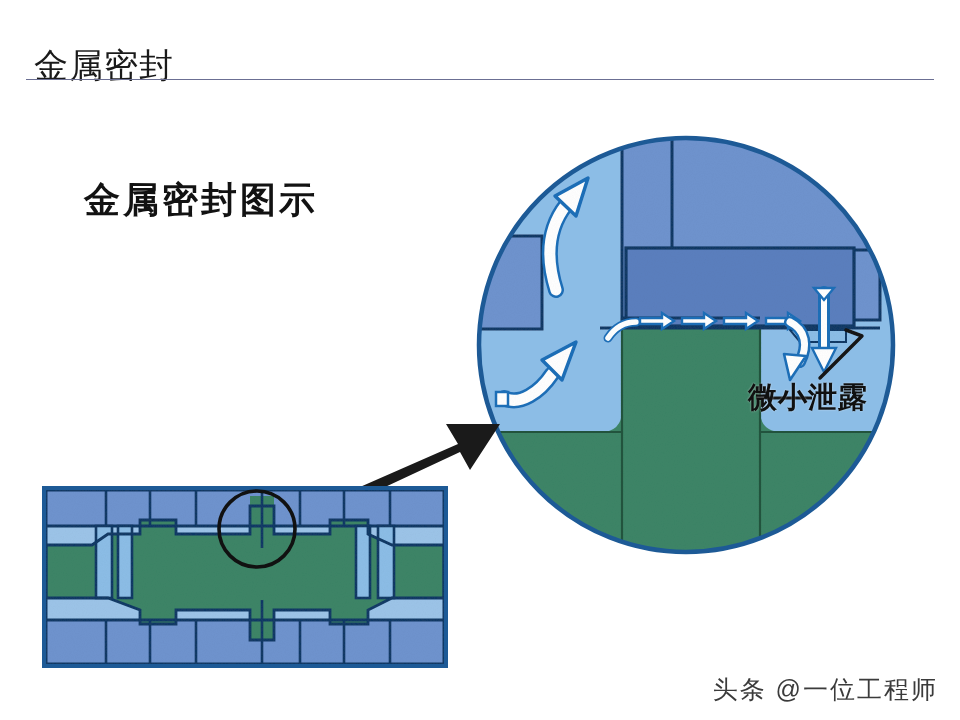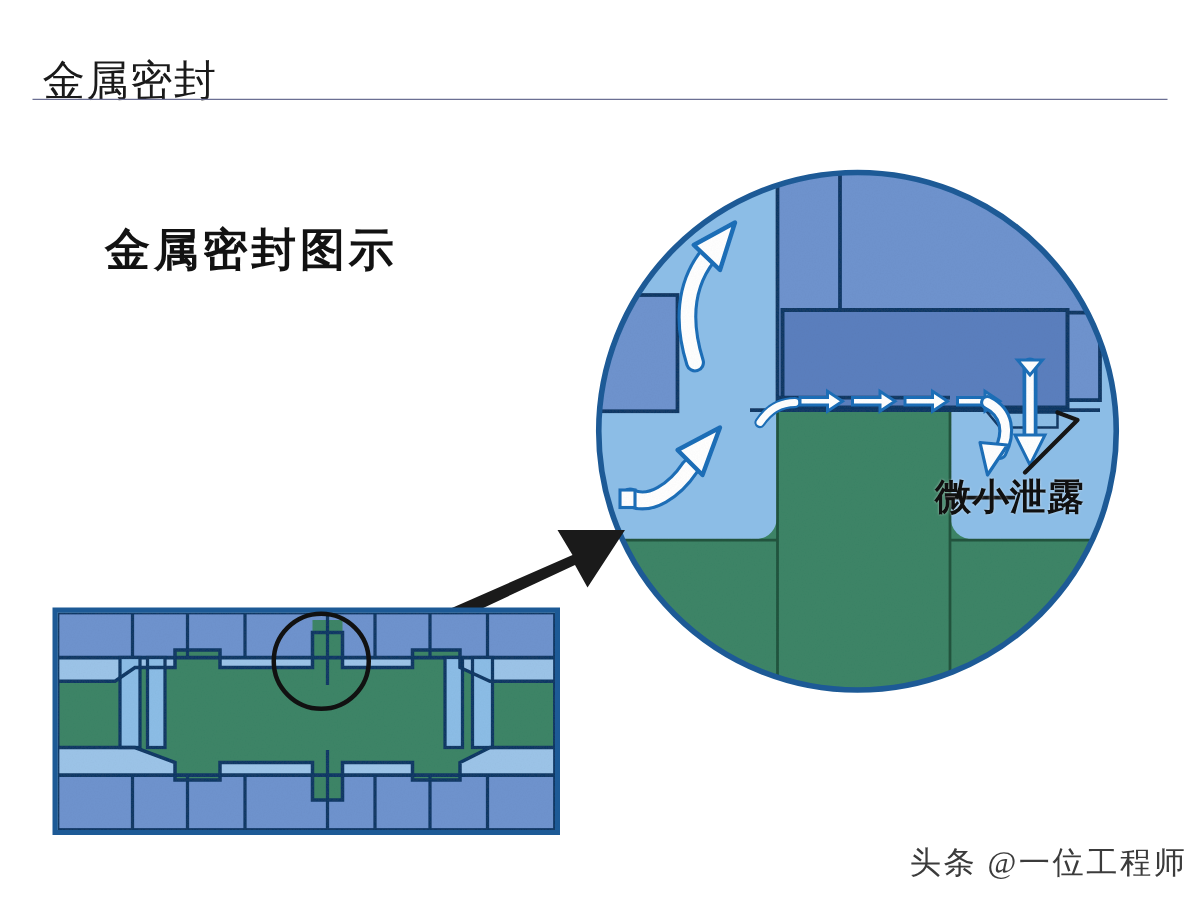--- a/index.html
+++ b/index.html
@@ -54,26 +54,26 @@
     position: absolute;
     left: 0;
     top: 0;
     width: 960px;
     height: 720px;
   }
 
   
   #watermark {
     position: absolute;
-    right: 10px;
+    right: 22px;
     bottom: 14px;
     font-size: 25px;
     color: #2b2b2b;
     letter-spacing: 2px;
-    font-family: Liberation Serif, serif;
+    font-family: Liberation Sans, sans-serif;
     white-space: nowrap;
     opacity: 0.92;
   }
 
   
   #leak-label {
     position: absolute;
     left: 748px;
     top: 378px;
     font-size: 29px;

